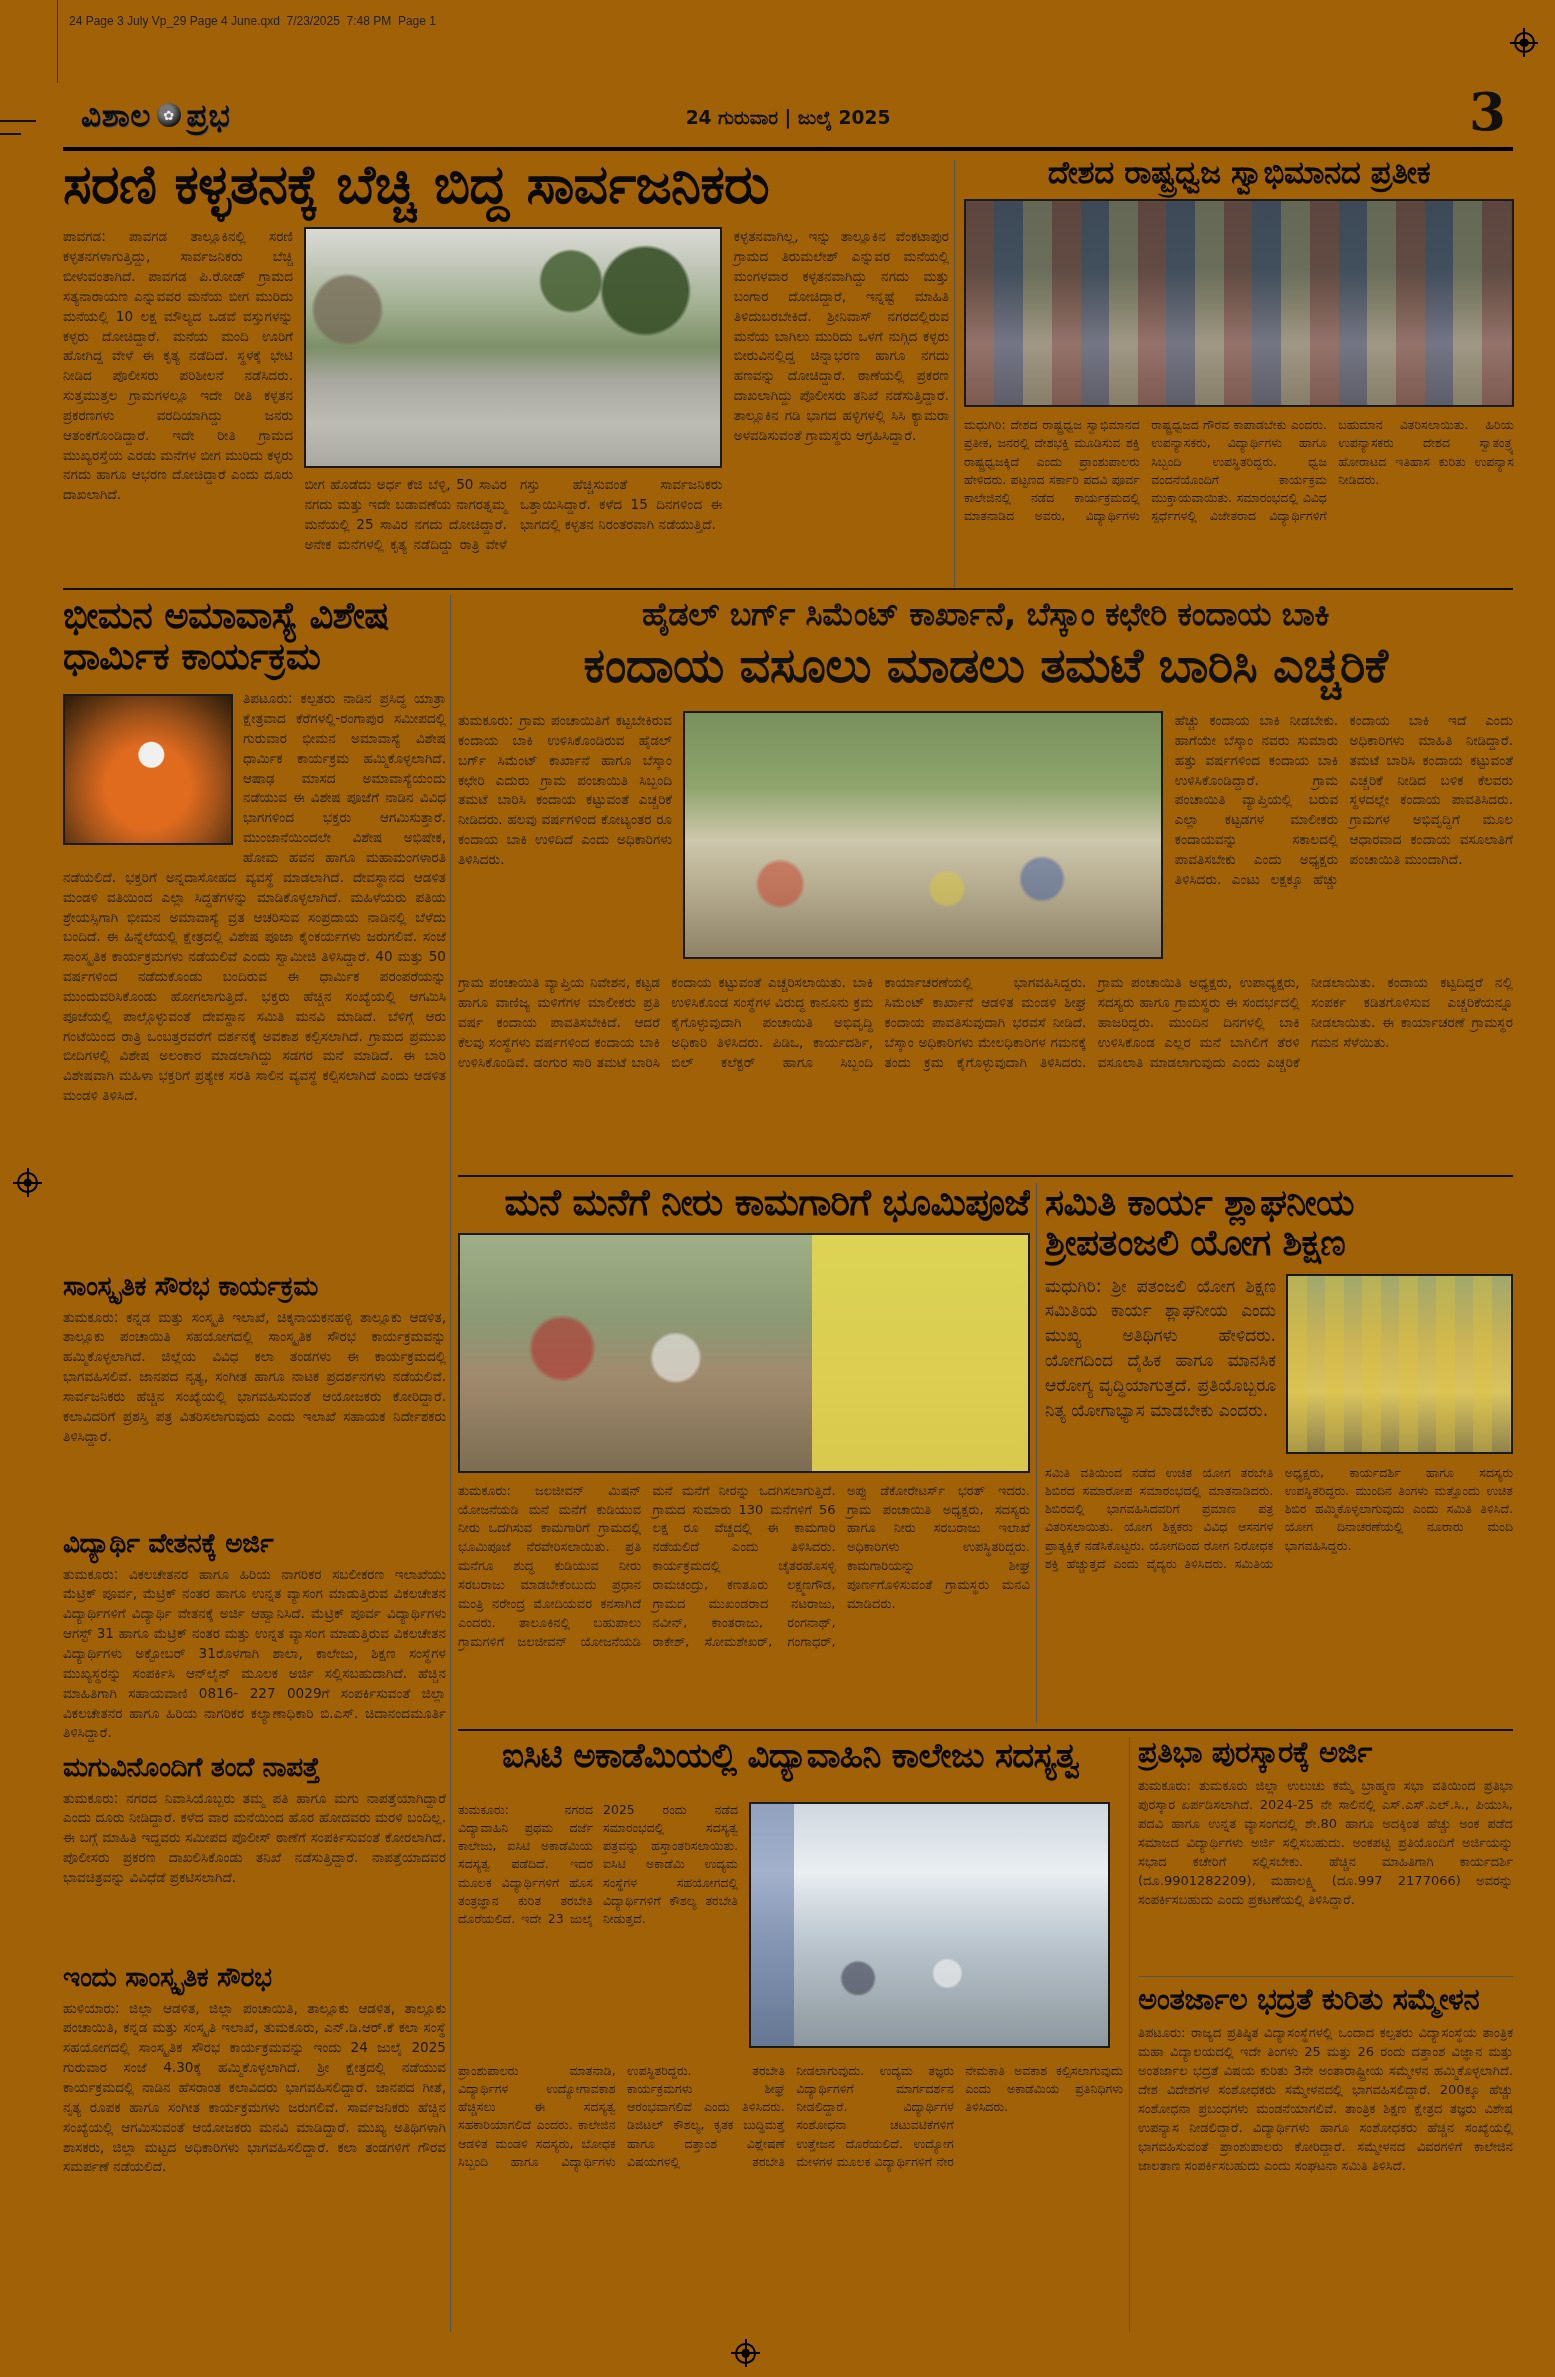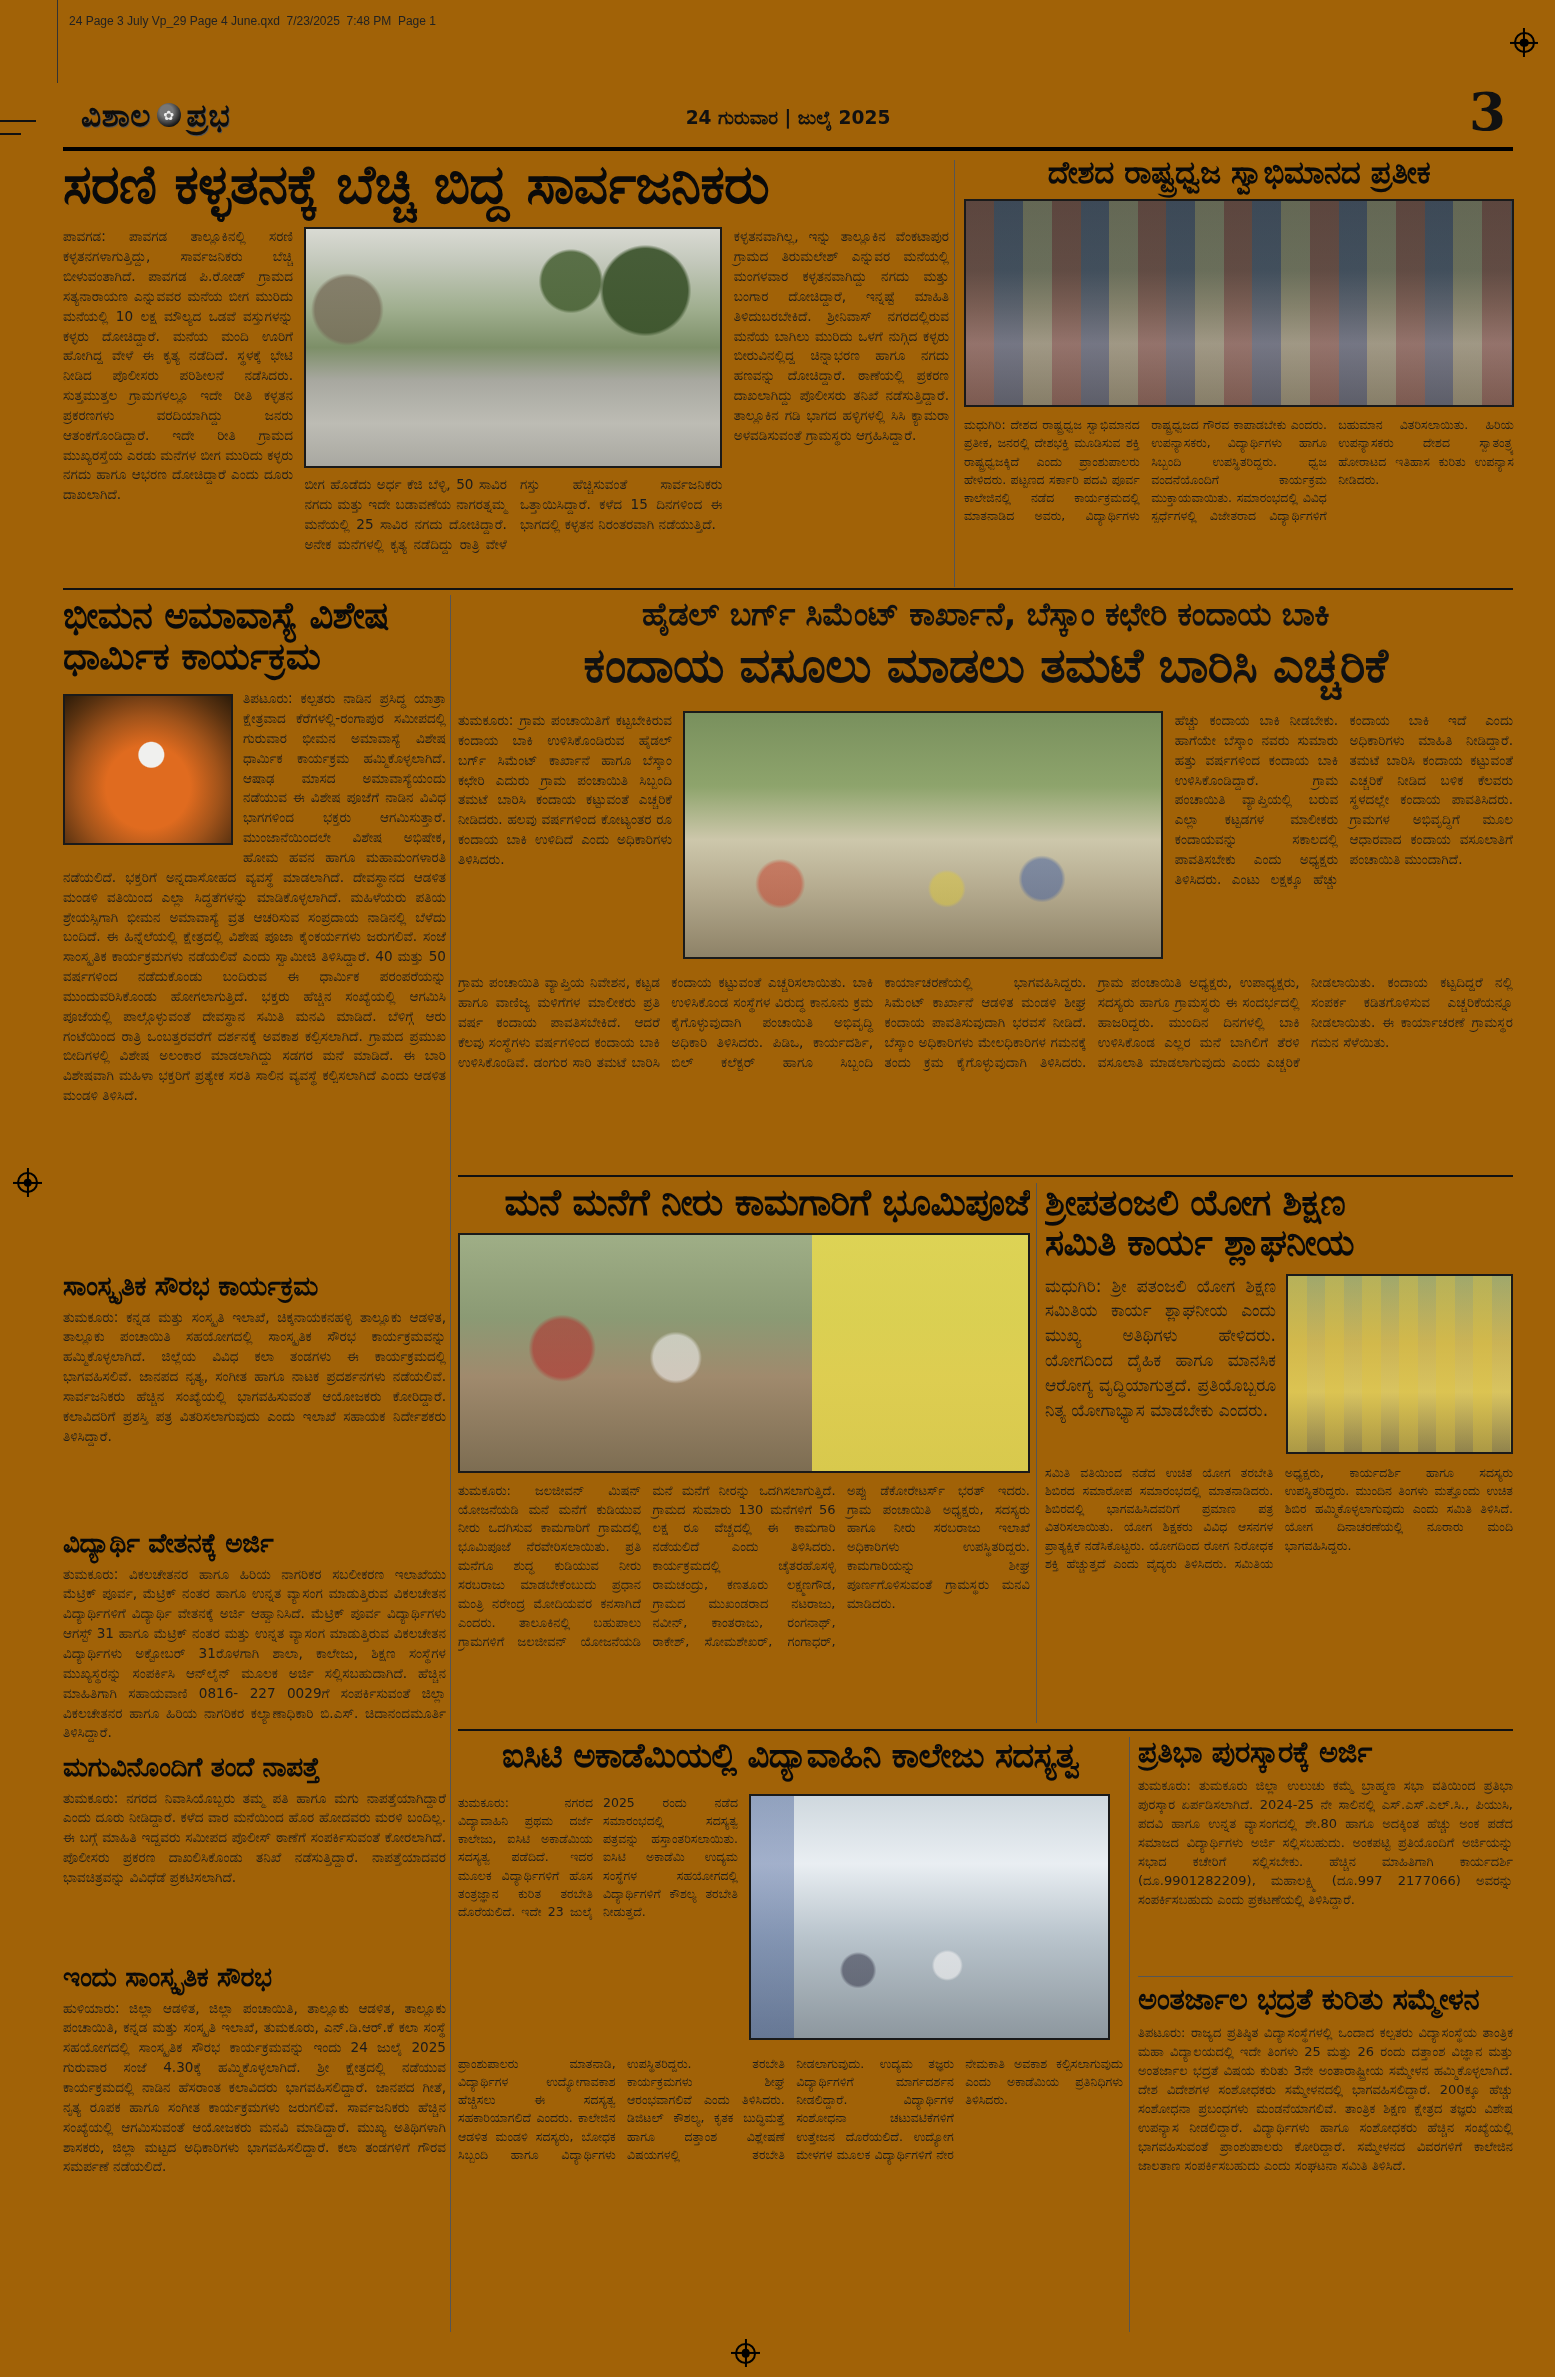--- a/index.html
+++ b/index.html
@@ -106,21 +106,21 @@
   .a6-row { display:flex; gap:10px; margin-top:10px; }
   .a6-text1 { flex:1; font-size:17px; }
   .photo-yoga { width:227px; height:180px; flex:none;
     background:
       repeating-linear-gradient(90deg, rgba(220,190,60,.5) 0 18.6px, rgba(210,180,70,.25) 18.6px 37px),
       linear-gradient(180deg,#90a478 0%,#c8b35b 38%,#dbc968 66%,#7b734e 100%); }
   .a6-body2 { margin-top:10px; column-count:2; column-gap:11.4px; height:237px; font-size:12.5px; }
   
   .a8 { left:458px; top:1737px; width:665px; height:595px; }
   .a8 .headline { font-size:34px; text-align:center; }
-  .a8-row { display:flex; gap:11.4px; margin-top:20px; }
+  .a8-row { display:flex; gap:11.4px; margin-top:27px;align-items:center; }
   .a8-left { width:280px; column-count:2; column-gap:10px; font-size:12.5px; height:248px; }
   .photo-ict { width:361px; height:246px; flex:none;
     background:
       linear-gradient(90deg, rgba(30,60,130,.35) 0 12%, transparent 12%),
       radial-gradient(circle at 30% 72%, rgba(40,40,60,.5) 0 5%, transparent 6%),
       radial-gradient(circle at 55% 70%, rgba(240,240,240,.65) 0 5%, transparent 6%),
       linear-gradient(180deg,#cfd8de 0%,#e9eef2 28%,#b9c4cc 58%,#8d979e 100%); }
   .a8-bottom { margin-top:13px; column-count:4; column-gap:11.4px; height:251px; font-size:12.5px; }
   
   .a9  { left:1138px; top:1737px; width:375px; height:236px; }
@@ -231,22 +231,22 @@
   <div class="article a5">
     <div class="headline">ಮನೆ ಮನೆಗೆ ನೀರು ಕಾಮಗಾರಿಗೆ ಭೂಮಿಪೂಜೆ</div>
     <div class="photo photo-pooja"></div>
     <div class="a5-body body-text">ತುಮಕೂರು: ಜಲಜೀವನ್ ಮಿಷನ್ ಯೋಜನೆಯಡಿ ಮನೆ ಮನೆಗೆ ಕುಡಿಯುವ ನೀರು ಒದಗಿಸುವ ಕಾಮಗಾರಿಗೆ ಗ್ರಾಮದಲ್ಲಿ ಭೂಮಿಪೂಜೆ ನೆರವೇರಿಸಲಾಯಿತು. ಪ್ರತಿ ಮನೆಗೂ ಶುದ್ಧ ಕುಡಿಯುವ ನೀರು ಸರಬರಾಜು ಮಾಡಬೇಕೆಂಬುದು ಪ್ರಧಾನ ಮಂತ್ರಿ ನರೇಂದ್ರ ಮೋದಿಯವರ ಕನಸಾಗಿದೆ ಎಂದರು. ತಾಲೂಕಿನಲ್ಲಿ ಬಹುಪಾಲು ಗ್ರಾಮಗಳಿಗೆ ಜಲಜೀವನ್ ಯೋಜನೆಯಡಿ ಮನೆ ಮನೆಗೆ ನೀರನ್ನು ಒದಗಿಸಲಾಗುತ್ತಿದೆ. ಗ್ರಾಮದ ಸುಮಾರು 130 ಮನೆಗಳಿಗೆ 56 ಲಕ್ಷ ರೂ ವೆಚ್ಚದಲ್ಲಿ ಈ ಕಾಮಗಾರಿ ನಡೆಯಲಿದೆ ಎಂದು ತಿಳಿಸಿದರು. ಕಾರ್ಯಕ್ರಮದಲ್ಲಿ ಚೈತರಹೊಸಳ್ಳಿ ರಾಮಚಂದ್ರು, ಕಣತೂರು ಲಕ್ಷ್ಮಣಗೌಡ, ಗ್ರಾಮದ ಮುಖಂಡರಾದ ನಟರಾಜು, ನವೀನ್, ಕಾಂತರಾಜು, ರಂಗನಾಥ್, ರಾಕೇಶ್, ಸೋಮಶೇಖರ್, ಗಂಗಾಧರ್, ಅಪ್ಪು ಡೆಕೋರೇಟರ್ಸ್ ಭರತ್ ಇದರು. ಗ್ರಾಮ ಪಂಚಾಯಿತಿ ಅಧ್ಯಕ್ಷರು, ಸದಸ್ಯರು ಹಾಗೂ ನೀರು ಸರಬರಾಜು ಇಲಾಖೆ ಅಧಿಕಾರಿಗಳು ಉಪಸ್ಥಿತರಿದ್ದರು. ಕಾಮಗಾರಿಯನ್ನು ಶೀಘ್ರ ಪೂರ್ಣಗೊಳಿಸುವಂತೆ ಗ್ರಾಮಸ್ಥರು ಮನವಿ ಮಾಡಿದರು.</div>
   </div>
 
   <div class="vrule v-mid"></div>
 
   <div class="article a6">
     <div class="headline">
+      <div>ಸಮಿತಿ ಕಾರ್ಯ ಶ್ಲಾಘನೀಯ</div>
       <div>ಶ್ರೀಪತಂಜಲಿ ಯೋಗ ಶಿಕ್ಷಣ</div>
-      <div>ಸಮಿತಿ ಕಾರ್ಯ ಶ್ಲಾಘನೀಯ</div>
     </div>
     <div class="a6-row">
       <div class="a6-text1 body-text">ಮಧುಗಿರಿ: ಶ್ರೀ ಪತಂಜಲಿ ಯೋಗ ಶಿಕ್ಷಣ ಸಮಿತಿಯ ಕಾರ್ಯ ಶ್ಲಾಘನೀಯ ಎಂದು ಮುಖ್ಯ ಅತಿಥಿಗಳು ಹೇಳಿದರು. ಯೋಗದಿಂದ ದೈಹಿಕ ಹಾಗೂ ಮಾನಸಿಕ ಆರೋಗ್ಯ ವೃದ್ಧಿಯಾಗುತ್ತದೆ. ಪ್ರತಿಯೊಬ್ಬರೂ ನಿತ್ಯ ಯೋಗಾಭ್ಯಾಸ ಮಾಡಬೇಕು ಎಂದರು.</div>
       <div class="photo photo-yoga"></div>
     </div>
     <div class="a6-body2 body-text">ಸಮಿತಿ ವತಿಯಿಂದ ನಡೆದ ಉಚಿತ ಯೋಗ ತರಬೇತಿ ಶಿಬಿರದ ಸಮಾರೋಪ ಸಮಾರಂಭದಲ್ಲಿ ಮಾತನಾಡಿದರು. ಶಿಬಿರದಲ್ಲಿ ಭಾಗವಹಿಸಿದವರಿಗೆ ಪ್ರಮಾಣ ಪತ್ರ ವಿತರಿಸಲಾಯಿತು. ಯೋಗ ಶಿಕ್ಷಕರು ವಿವಿಧ ಆಸನಗಳ ಪ್ರಾತ್ಯಕ್ಷಿಕೆ ನಡೆಸಿಕೊಟ್ಟರು. ಯೋಗದಿಂದ ರೋಗ ನಿರೋಧಕ ಶಕ್ತಿ ಹೆಚ್ಚುತ್ತದೆ ಎಂದು ವೈದ್ಯರು ತಿಳಿಸಿದರು. ಸಮಿತಿಯ ಅಧ್ಯಕ್ಷರು, ಕಾರ್ಯದರ್ಶಿ ಹಾಗೂ ಸದಸ್ಯರು ಉಪಸ್ಥಿತರಿದ್ದರು. ಮುಂದಿನ ತಿಂಗಳು ಮತ್ತೊಂದು ಉಚಿತ ಶಿಬಿರ ಹಮ್ಮಿಕೊಳ್ಳಲಾಗುವುದು ಎಂದು ಸಮಿತಿ ತಿಳಿಸಿದೆ. ಯೋಗ ದಿನಾಚರಣೆಯಲ್ಲಿ ನೂರಾರು ಮಂದಿ ಭಾಗವಹಿಸಿದ್ದರು.</div>
   </div>
 
   <div class="hrule h-under-a5"></div>
 

